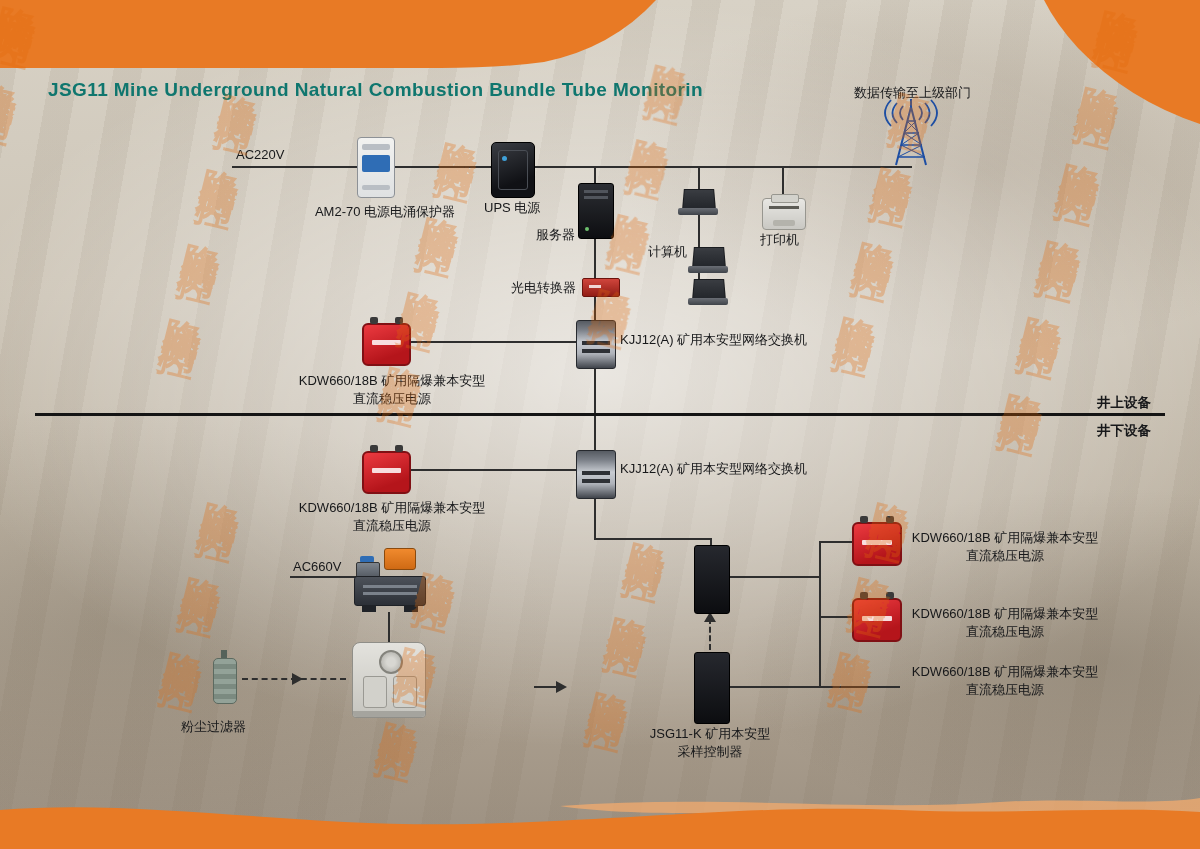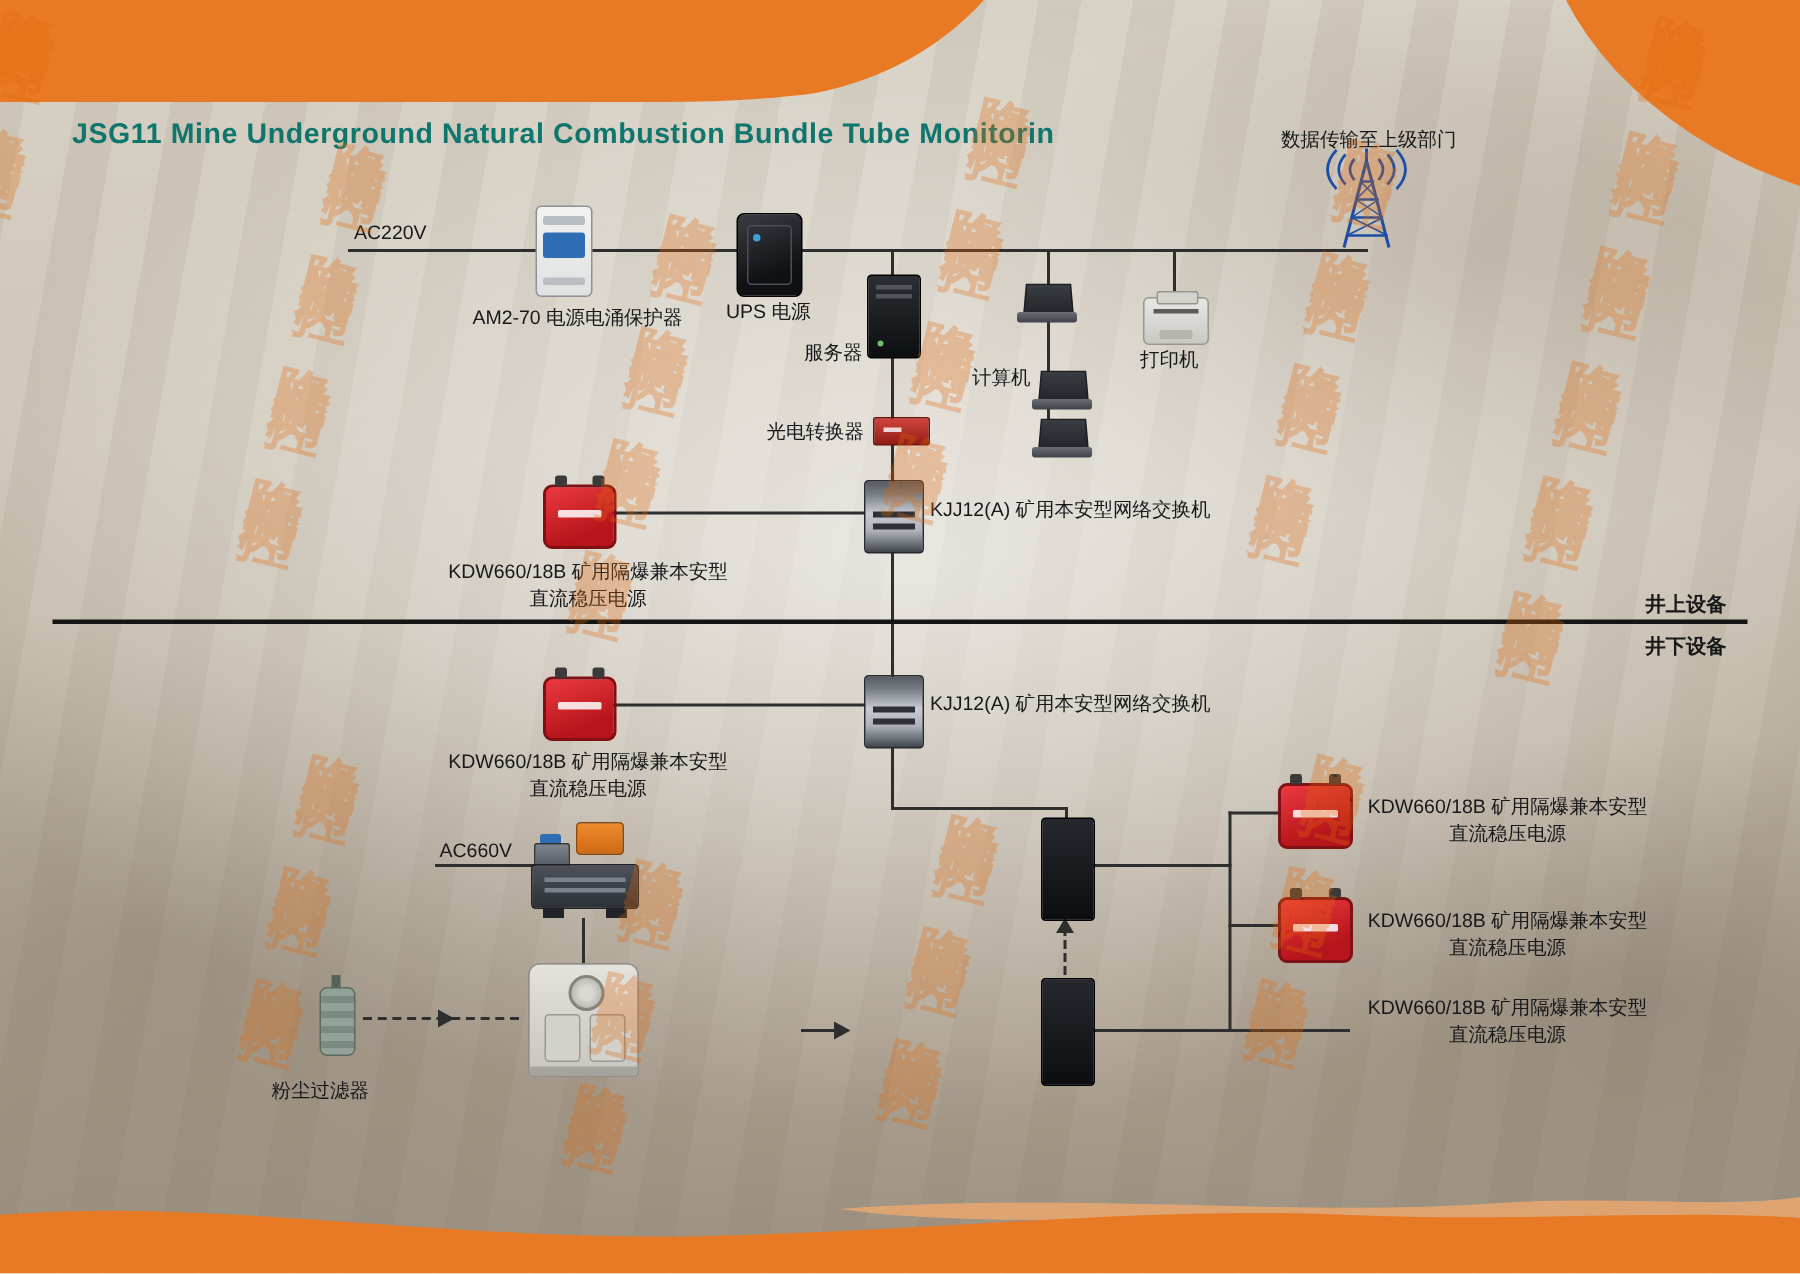--- a/index.html
+++ b/index.html
@@ -273,20 +273,24 @@
       <div>直流稳压电源</div>
     </div>
 
 
     <div class="lbl" style="left:293px;top:558px">AC660V</div>
 
 
     <div class="lbl" style="left:181px;top:718px">粉尘过滤器</div>
 
 
+    <div class="lbl c" style="left:642px;top:725px;width:136px">
+      <div>JSG11-K 矿用本安型</div>
+      <div>采样控制器</div>
+    </div>
 
     <div class="lbl c" style="left:900px;top:529px;width:210px">
       <div>KDW660/18B 矿用隔爆兼本安型</div>
       <div>直流稳压电源</div>
     </div>
     <div class="lbl c" style="left:900px;top:605px;width:210px">
       <div>KDW660/18B 矿用隔爆兼本安型</div>
       <div>直流稳压电源</div>
     </div>
     <div class="lbl c" style="left:900px;top:663px;width:210px">

